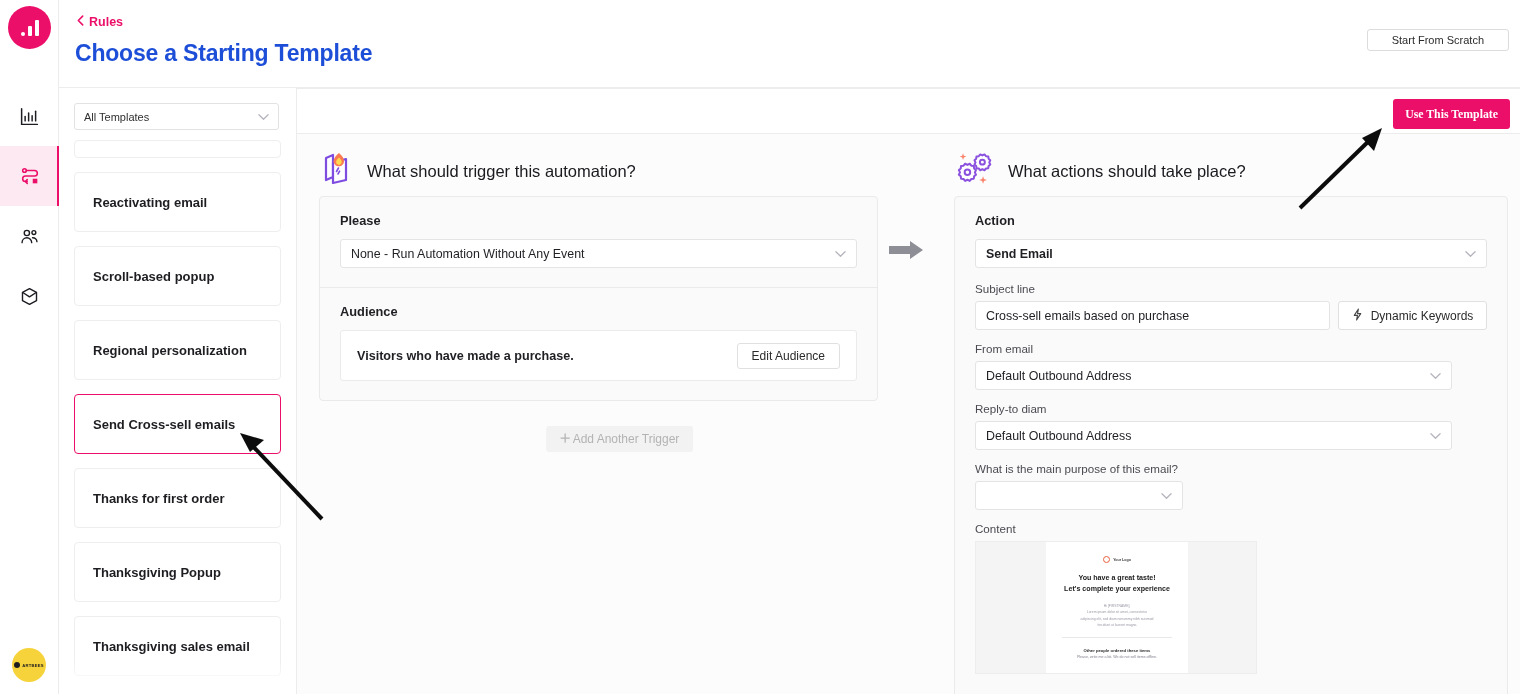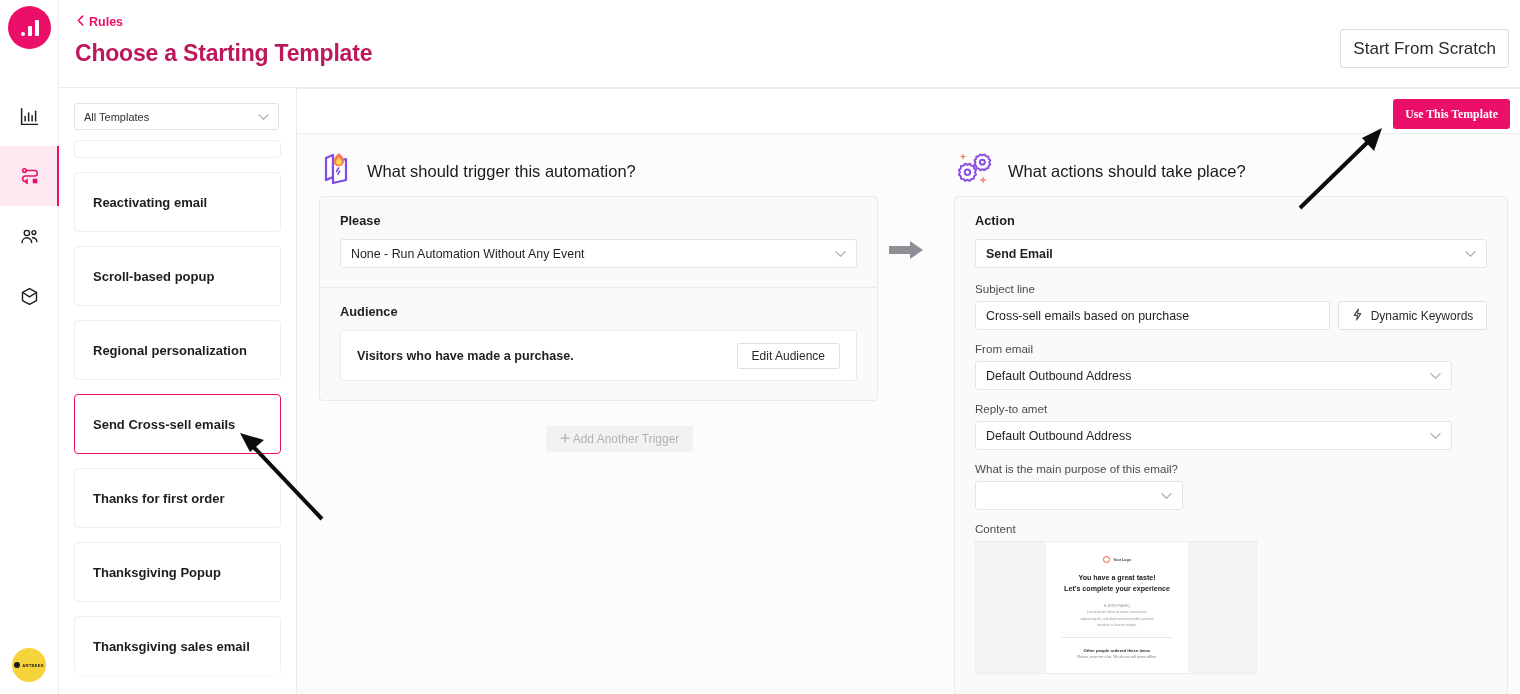--- a/index.html
+++ b/index.html
@@ -72,28 +72,28 @@
   }
   .breadcrumb {
     position: absolute; left: 18px; top: 15px;
     display: flex; align-items: center; gap: 5px;
     color: #ec0f69; font-size: 12.5px; font-weight: bold;
     cursor: pointer;
   }
   .breadcrumb .chev { display: block; }
   .pg-title {
     position: absolute; left: 16px; top: 40px;
-    font-size: 23px; font-weight: bold; color: #be185d;
+    font-size: 23px; font-weight: bold; color: #1d4ed8;
     letter-spacing: -0.2px;
   }
   .btn-scratch {
     position: absolute; right: 11px; top: 29px;
-    height: 39px; padding: 0 12px;
+    height: 22px; padding: 0 24px;
     background: #fff; border: 1px solid #dcdcdc; border-radius: 3px;
-    font-size: 17px; color: #2b2b2b; font-family: inherit;
+    font-size: 11px; color: #2b2b2b; font-family: inherit;
     display: flex; align-items: center; cursor: pointer;
   }
 
   
   .body-split { flex: 1; display: flex; min-height: 0; }
 
   
   .tpl-col {
     width: 238px; flex: 0 0 238px;
     background: #fff;
@@ -483,21 +483,21 @@
                       <span>Default Outbound Address</span>
                       <span class="cv">
                         <svg width="11" height="8" viewBox="0 0 12 8" fill="none" stroke="#b5b5be" stroke-width="1.4" stroke-linecap="round" stroke-linejoin="round">
                             <path d="M1 1.5L6 6.5l5-5"></path>
                           </svg>
                       </span>
                     </div>
                   </div>
 
                   <div class="fgroup">
-                    <div class="field-label">Reply-to amet</div>
+                    <div class="field-label">Reply-to diam</div>
                     <div class="select sel-wide">
                       <span>Default Outbound Address</span>
                       <span class="cv">
                         <svg width="11" height="8" viewBox="0 0 12 8" fill="none" stroke="#b5b5be" stroke-width="1.4" stroke-linecap="round" stroke-linejoin="round">
                             <path d="M1 1.5L6 6.5l5-5"></path>
                           </svg>
                       </span>
                     </div>
                   </div>
 

